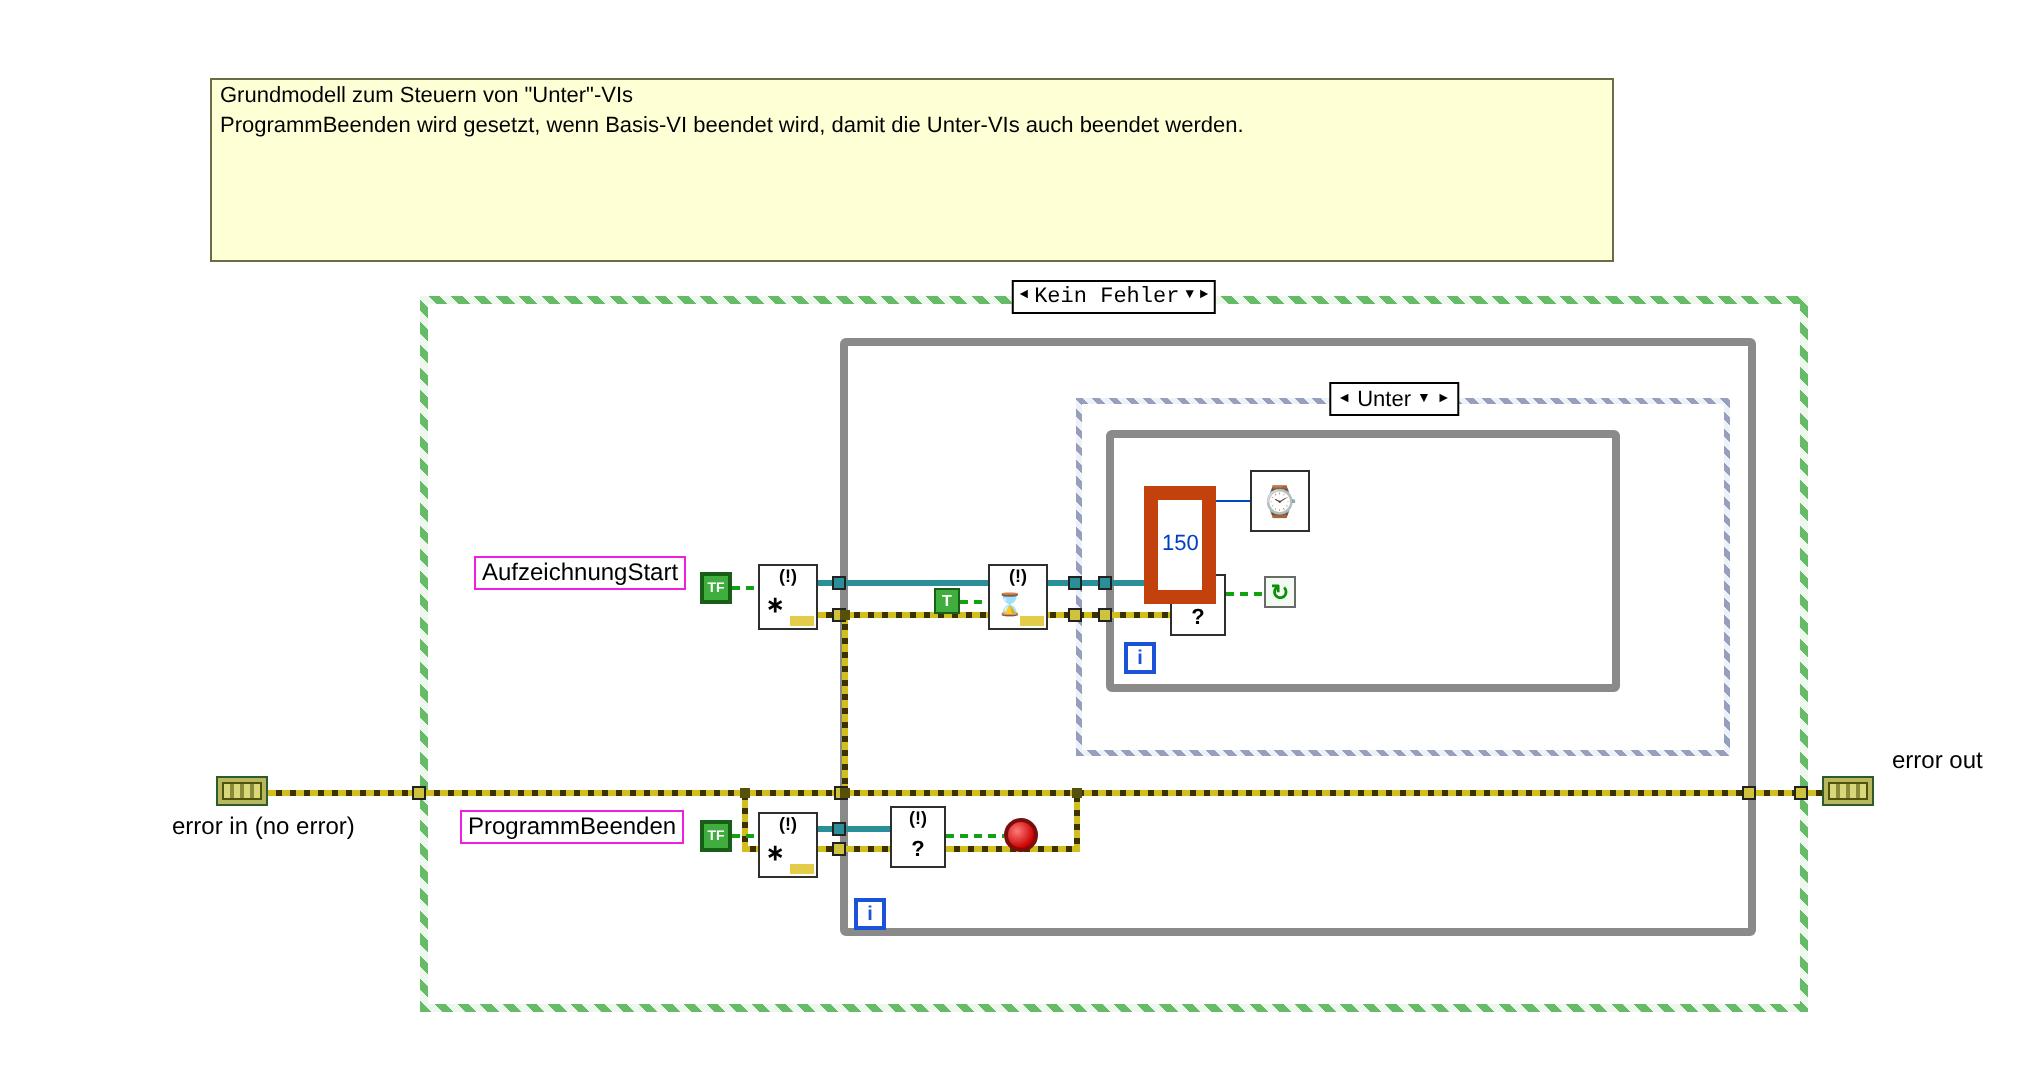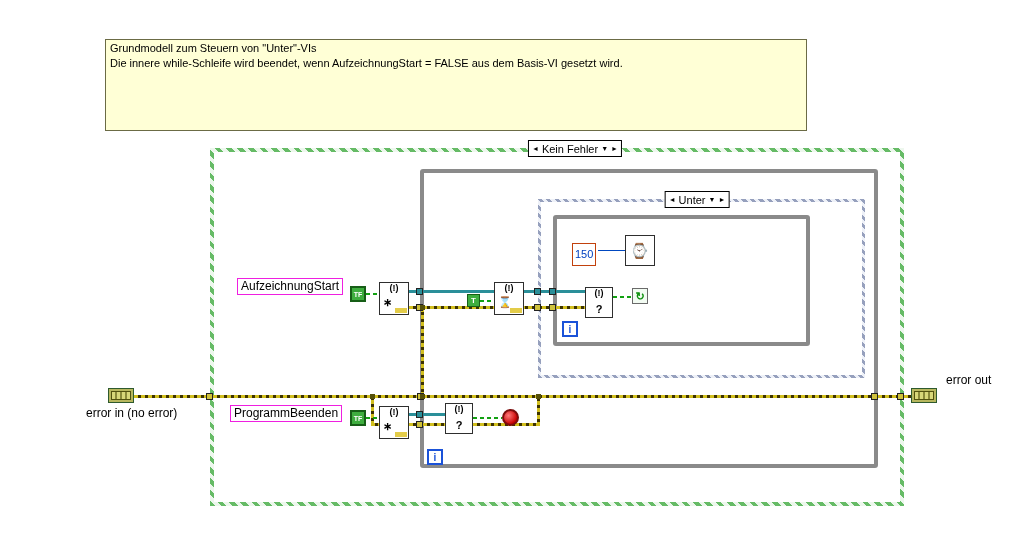--- a/index.html
+++ b/index.html
@@ -48,51 +48,51 @@
              justify-content:center;box-sizing:border-box;z-index:28;}
   .const-true{position:absolute;width:13px;height:13px;background:#3fae3f;border:1px solid #175e17;
               color:#fff;font-size:8px;font-weight:bold;display:flex;align-items:center;
               justify-content:center;box-sizing:border-box;z-index:28;}
   .term-iter{position:absolute;width:16px;height:16px;background:#fff;border:2px solid #1a52d8;
              color:#1a52d8;font-size:10px;font-weight:bold;display:flex;align-items:center;
              justify-content:center;box-sizing:border-box;z-index:28;}
   .term-cont{position:absolute;width:16px;height:16px;background:#f2fbf2;border:1px solid #6a6a6a;
              color:#0b8f0b;font-size:11px;font-weight:bold;display:flex;align-items:center;
              justify-content:center;box-sizing:border-box;z-index:28;}
-  .const-num{position:absolute;border:1px solid #c2410c;color:#0040c0;background:#fff;
-             font-size:11px;line-height:13px;padding:4px 2px;z-index:28;}
+  .const-num{position:absolute;border:7px solid #c2410c;color:#0040c0;background:#fff;
+             font-size:11px;line-height:13px;padding:16px 2px;z-index:28;}
   .wait-node{position:absolute;width:30px;height:31px;background:#fff;border:1px solid #2e2e2e;
              display:flex;align-items:center;justify-content:center;font-size:15px;z-index:28;box-sizing:border-box;}
   .led-stop{position:absolute;width:17px;height:17px;border-radius:50%;
             background:radial-gradient(circle at 35% 35%,#ff7a7a,#c80000 72%);
             border:2px solid #7c0d0d;box-sizing:border-box;z-index:28;}
   .err-term{position:absolute;width:26px;height:15px;border:1px solid #2e5a2e;background:#b7b75e;
             box-sizing:border-box;z-index:28;}
   .err-term .pat{position:absolute;inset:2px;border:1px solid #52520f;
             background:repeating-linear-gradient(90deg,#d8d87a 0 3px,#8a8a3a 3px 5px);}
   .lbl{position:absolute;background:#fff;border:1px solid #ef1fe0;font-size:12px;line-height:15px;
        padding:0 3px;z-index:28;white-space:nowrap;}
   .free-label{position:absolute;font-size:12px;z-index:5;white-space:nowrap;}
 </style>
 </head>
 <body>
 
 <div class="canvas">
 
   <div class="comment">
     <div>Grundmodell zum Steuern von "Unter"-VIs</div>
-    <div>Die innere while-Schleife wird beendet, wenn AufzeichnungStart = FALSE aus dem Basis-VI gesetzt wird.</div>
+    <div>ProgrammBeenden wird gesetzt, wenn Basis-VI beendet wird, damit die Unter-VIs auch beendet werden.</div>
   </div>
 
   <div class="case" style="left:210px;top:148px;width:694px;height:358px;"></div>
   <div class="loop" style="left:420px;top:169px;width:458px;height:299px;"></div>
   <div class="case case2" style="left:538px;top:199px;width:327px;height:179px;"></div>
   <div class="loop" style="left:553px;top:215px;width:257px;height:131px;"></div>
 
-  <div class="selector" style="left:575px;top:140px;">
+  <div class="selector" style="left:557px;top:140px;font-family:Liberation Mono, monospace;">
     <span class="sel-arrow">◄</span>
     <span>Kein Fehler</span>
     <span class="sel-arrow">▼</span>
     <span class="sel-arrow">►</span>
   </div>
   <div class="selector" style="left:697px;top:191px;">
     <span class="sel-arrow">◄</span>
     <span>Unter</span>
     <span class="sel-arrow">▼</span>
     <span class="sel-arrow">►</span>

